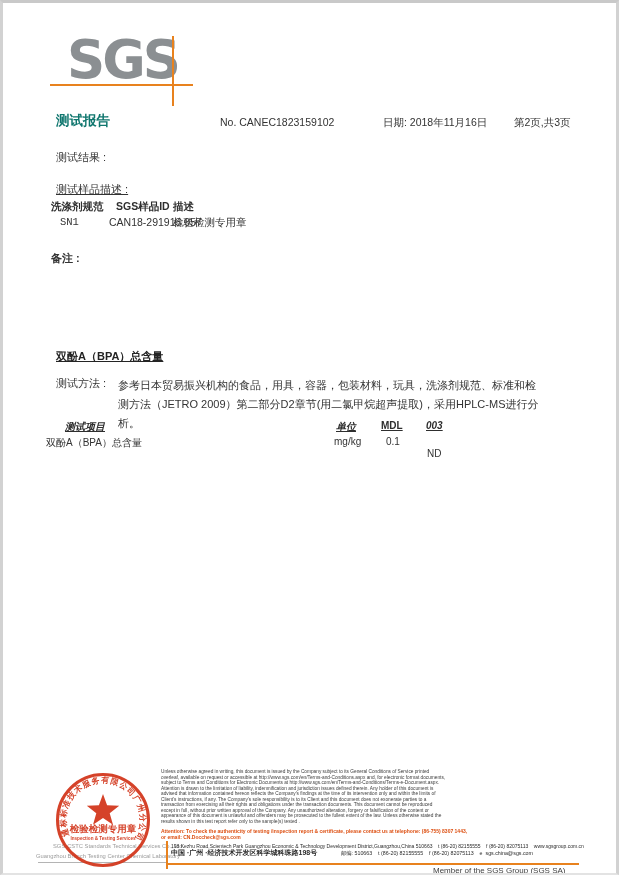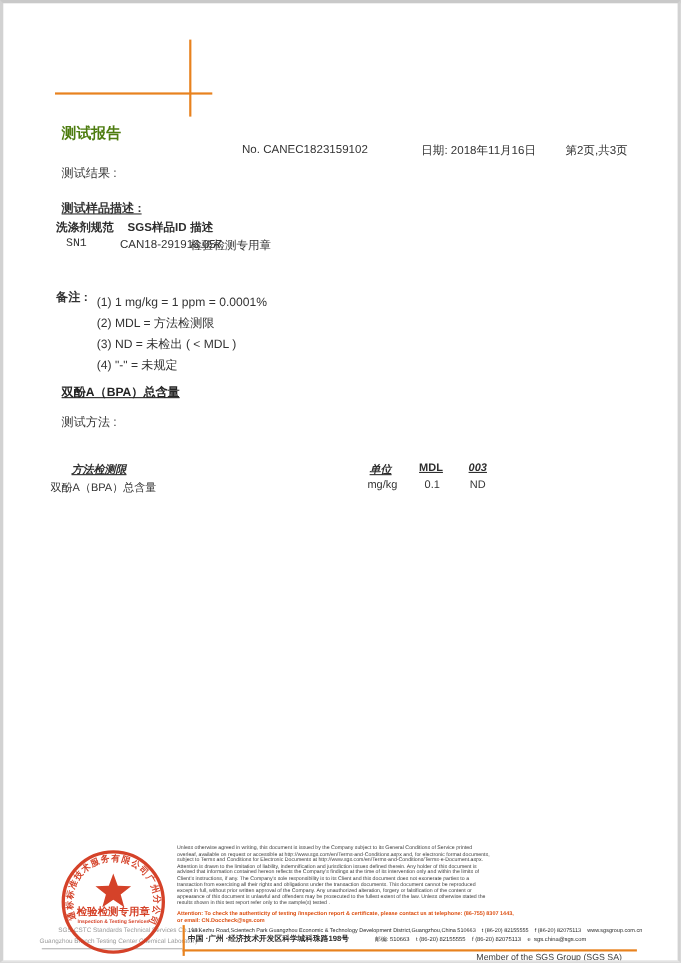--- a/index.html
+++ b/index.html
@@ -10,32 +10,32 @@
     border-right:3px solid #d2d2d2;border-bottom:2px solid #e3e3e3;
     font-family:"Liberation Sans","DejaVu Sans",sans-serif;color:#3a3a3a;overflow:hidden;
   }
   .abs{position:absolute;}
   
   .logo-text{position:absolute;left:64px;top:33px;font-size:53px;line-height:48px;
     font-weight:bold;letter-spacing:-3px;color:#8b8f92;font-family:"DejaVu Sans","Liberation Sans",sans-serif;}
   .logo-hline{position:absolute;left:47px;top:81px;width:143px;height:2px;background:#e8821e;}
   .logo-vline{position:absolute;left:169px;top:33px;width:2px;height:70px;background:#e8821e;}
   
-  .doc-title{position:absolute;left:53px;top:109px;font-size:13.5px;font-weight:bold;color:#4d7c0f;}
-  .hdr{position:absolute;top:113px;font-size:10.5px;color:#333;margin-top:14px;}
+  .doc-title{position:absolute;left:53px;top:109px;font-size:13.5px;font-weight:bold;color:#0f766e;}
+  .hdr{position:absolute;top:113px;font-size:10.5px;color:#333;}
   .report-no{left:217px;}
   .report-date{left:380px;}
   .page-info{left:511px;}
   
   .body-t{font-size:11px;color:#333;}
   .lbl-results{left:53px;top:147px;}
-  .lbl-sampledesc{left:53px;top:179px;text-decoration:underline;font-weight:bold;}
+  .lbl-sampledesc{left:53px;top:179px;text-decoration:underline;font-weight:normal;}
   .st-h{position:absolute;top:197px;font-size:10.5px;font-weight:bold;color:#2e2e2e;}
   .st-c{position:absolute;top:213px;font-size:10.5px;color:#333;}
-  .lbl-remarks{left:48px;top:260px;font-weight:bold;}
+  .lbl-remarks{left:48px;top:248px;font-weight:bold;}
   .remarks-list{left:85px;top:263px;line-height:19px;white-space:pre-line;}
   .bpa-title{left:53px;top:346px;font-weight:bold;text-decoration:underline;color:#242424;}
   .lbl-method{left:53px;top:373px;}
   .method-text{left:115px;top:373px;width:427px;line-height:19px;}
   
   .rt-h{position:absolute;top:417px;font-size:10px;font-weight:bold;text-decoration:underline;color:#2e2e2e;}
   .rt-c{position:absolute;top:433px;font-size:10px;color:#333;}
   .ital{font-style:italic;}
   
   .fineprint{left:158px;top:766px;width:456px;font-size:4.75px;line-height:5.5px;
@@ -51,55 +51,53 @@
   .company-l2{left:33px;top:850px;font-size:5.8px;color:#9b9b9b;}
   .company-uline{left:35px;top:859px;width:128px;height:1px;background:#b4b4b4;}
   .member{left:430px;top:863px;width:160px;text-align:left;font-size:8px;color:#3d3d3d;}
   .stamp{position:absolute;left:51px;top:768px;width:98px;height:98px;opacity:.93;}
 </style>
 </head>
 <body>
 
 <div class="page">
 
+  <div class="logo-text">SGS</div>
   <div class="logo-hline"></div>
   <div class="logo-vline"></div>
 
   <div class="doc-title">测试报告</div>
   <div class="hdr report-no">No. CANEC1823159102</div>
   <div class="hdr report-date">日期: 2018年11月16日</div>
   <div class="hdr page-info">第2页,共3页</div>
 
   <div class="abs body-t lbl-results">测试结果 :</div>
   <div class="abs body-t lbl-sampledesc">测试样品描述 :</div>
 
   <div class="st-h" style="left:48px;">洗涤剂规范</div>
   <div class="st-h" style="left:113px;">SGS样品ID</div>
   <div class="st-h" style="left:170px;">描述</div>
   <div class="st-c" style="left:57px;font-family:Liberation Mono, monospace;">SN1</div>
   <div class="st-c" style="left:106px;">CAN18-291913.057</div>
   <div class="st-c" style="left:170px;">检验检测专用章</div>
 
   <div class="abs body-t lbl-remarks">备注 :</div>
-  <div class="abs body-t remarks-list">(1) 1 mg/kg = 1 ppm = 0.0001%
-(2) MDL = 方法检测限
-(3) ND = 未检出 ( &lt; MDL )
-(4) "-" = 未规定</div>
 
   <div class="abs body-t bpa-title">双酚A（BPA）总含量</div>
   <div class="abs body-t lbl-method">测试方法 :</div>
+  <div class="abs body-t method-text">参考日本贸易振兴机构的食品，用具，容器，包装材料，玩具，洗涤剂规范、标准和检测方法（JETRO 2009）第二部分D2章节(用二氯甲烷超声提取)，采用HPLC-MS进行分析。</div>
 
-  <div class="rt-h ital" style="left:62px;">方法检测限</div>
+  <div class="rt-h ital" style="left:62px;">测试项目</div>
   <div class="rt-h ital" style="left:333px;">单位</div>
   <div class="rt-h" style="left:378px;">MDL</div>
   <div class="rt-h ital" style="left:423px;">003</div>
   <div class="rt-c" style="left:43px;">双酚A（BPA）总含量</div>
   <div class="rt-c" style="left:331px;">mg/kg</div>
   <div class="rt-c" style="left:383px;">0.1</div>
-  <div class="rt-c" style="left:424px;">ND</div>
+  <div class="rt-c" style="left:424px;margin-top:12px;">ND</div>
 
   <div class="abs company-l1">SGS-CSTC Standards Technical Services Co., Ltd.</div>
   <div class="abs company-l2">Guangzhou Branch Testing Center Chemical Laboratory</div>
   <div class="abs company-uline"></div>
 
   <svg class="stamp" viewBox="0 0 98 98">
     <circle cx="49" cy="49" r="45.5" fill="none" stroke="#d23419" stroke-width="3"></circle>
     <polygon points="49,23 53.1,34.3 65.2,34.7 55.7,42.2 59,53.8 49,47 39,53.8 42.3,42.2 32.8,34.7 44.9,34.3" fill="#d23419"></polygon>
     <path id="arcpath" d="M 17 68 A 37.2 37.2 0 1 1 81 68" fill="none"></path>
     <text font-size="8" fill="#d23419" letter-spacing="1" font-weight="bold">

